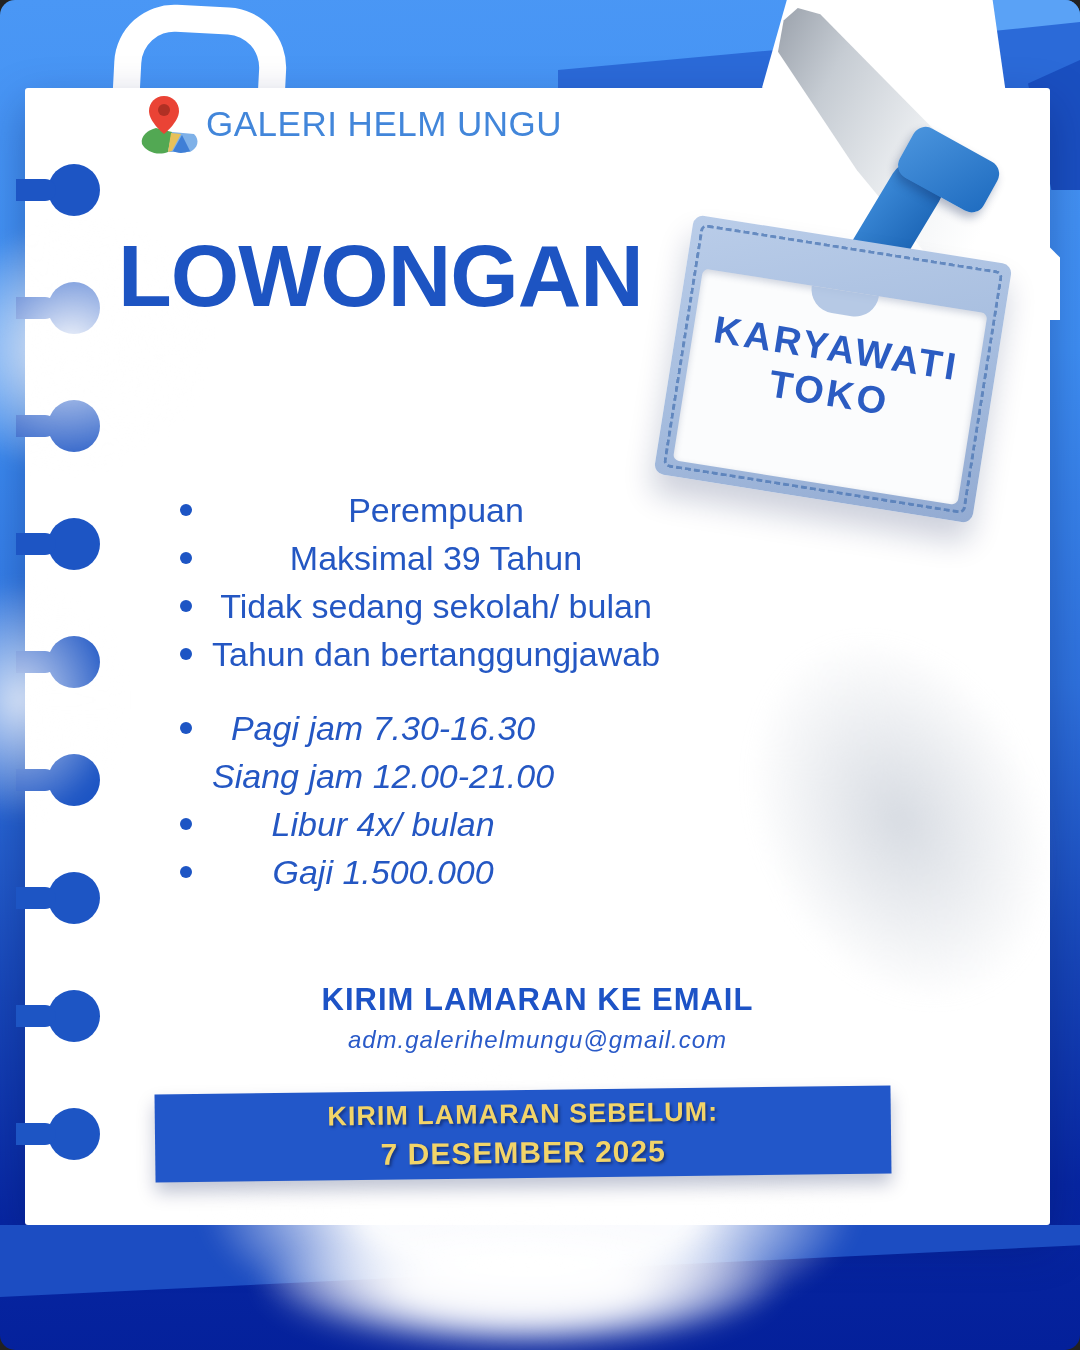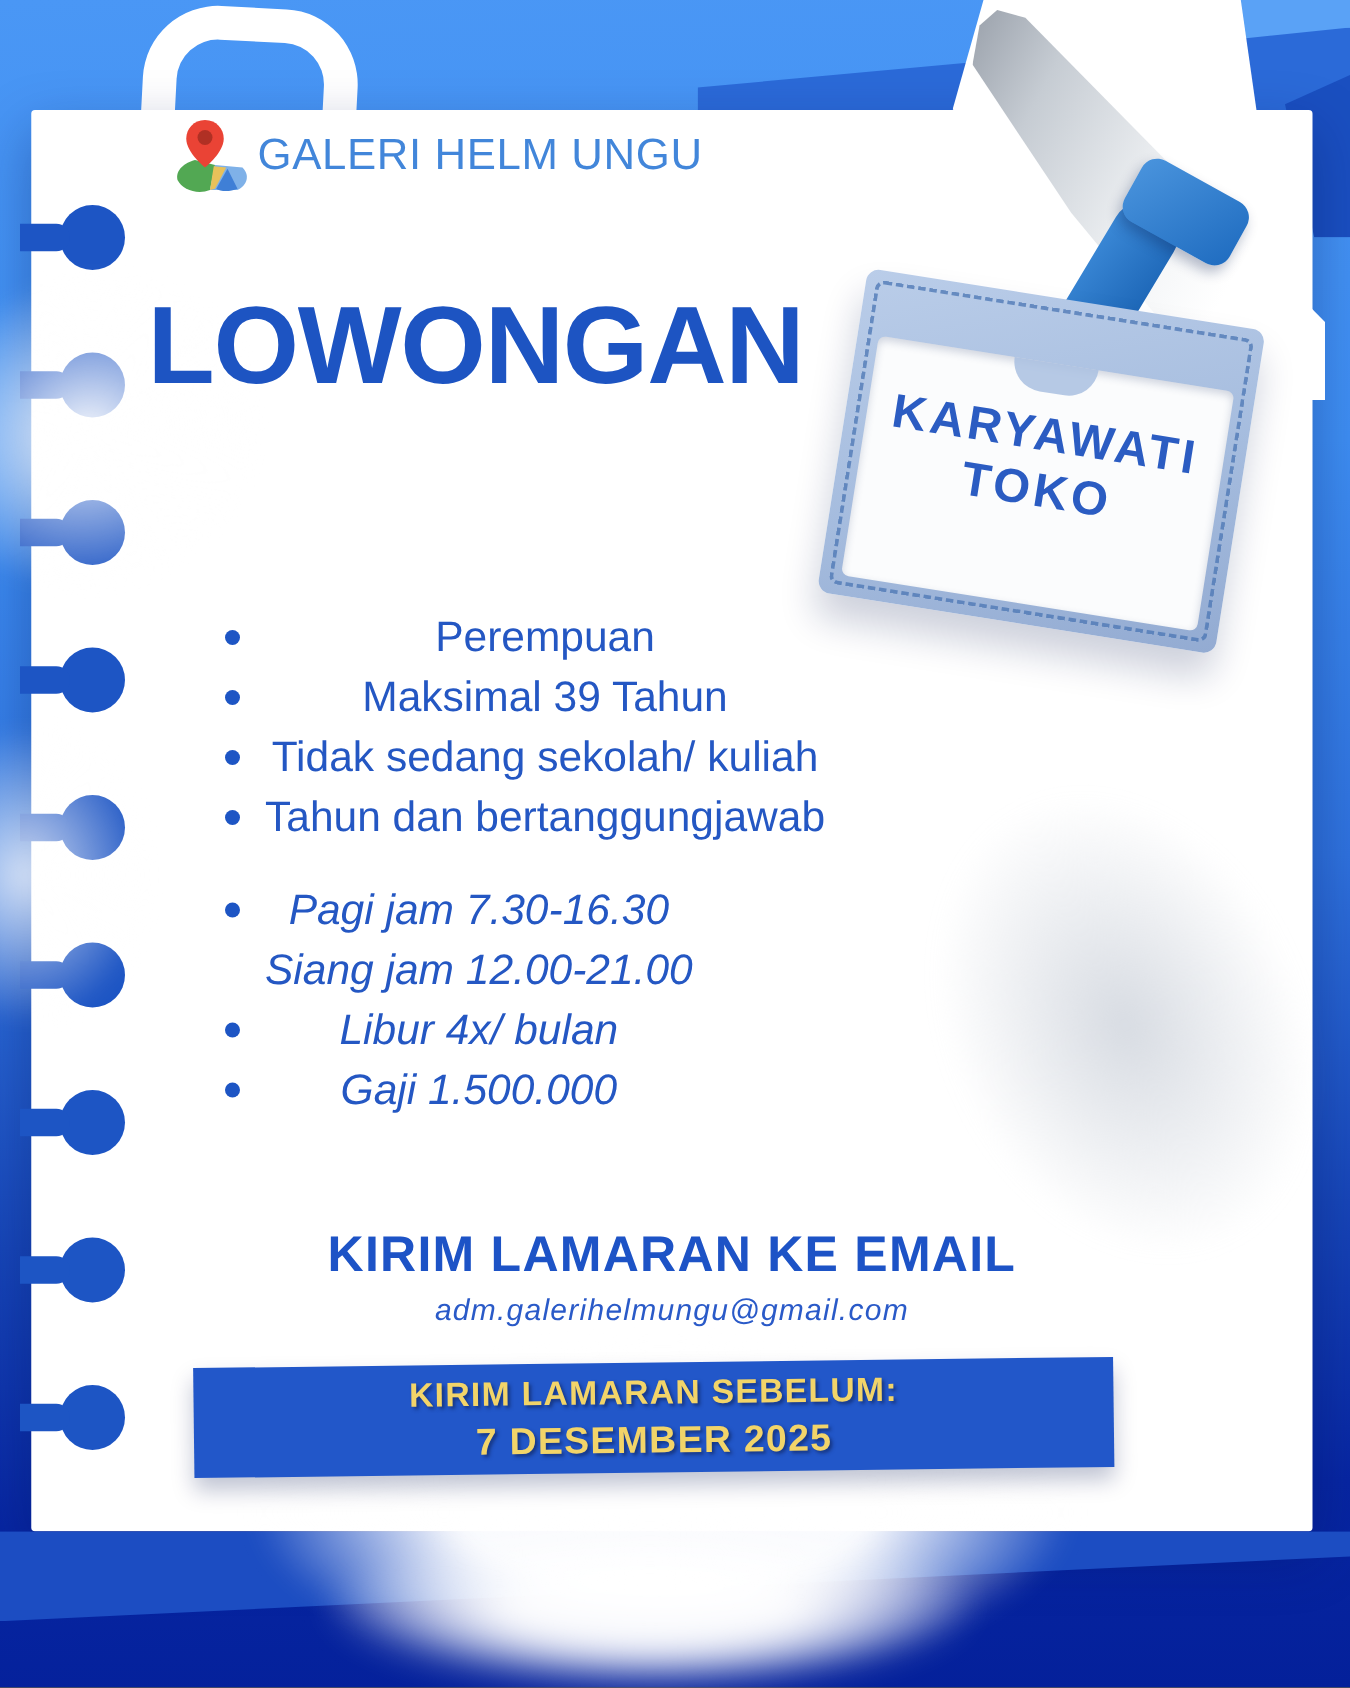--- a/index.html
+++ b/index.html
@@ -1,18 +1,18 @@
 <!DOCTYPE html>
 <html><head>
 <meta charset="utf-8">
 <style>
   html,body{margin:0;padding:0;background:#222;}
   .canvas{position:relative;width:1080px;height:1350px;overflow:hidden;
           font-family:"Liberation Sans",sans-serif;
-          background:linear-gradient(178deg,#4a97f5 0%,#3e8ef2 28%,#2f72dd 52%,#1746b8 72%,#0726a2 88%,#04209a 100%);}
+          background:linear-gradient(178deg,#4a97f5 0%,#3e8ef2 28%,#2f72dd 52%,#1746b8 72%,#0726a2 88%,#04209a 100%);border-radius:15px;}
   .abs{position:absolute;}
 
   
   .deco-band-top{left:558px;top:50px;width:218px;height:40px;background:#2b6ad8;
                  clip-path:polygon(0 50%,100% 0,100% 100%,0 100%);}
   .deco-tr-light{left:905px;top:0;width:175px;height:62px;background:#5aa2f6;
                  clip-path:polygon(0 0,100% 0,100% 100%);}
   .deco-tr1{left:975px;top:22px;width:105px;height:82px;background:#2b6ad8;
             clip-path:polygon(10% 12%,100% 0,100% 100%,0 100%);}
   .deco-tr2{left:1028px;top:60px;width:52px;height:130px;background:#1a4fc0;
@@ -87,21 +87,21 @@
   .list{z-index:6;left:180px;font-size:34px;color:#2457c3;line-height:48px;list-style:none;margin:0;padding:0;text-align:center;}
   .list-1{top:486px;}
   .list-2{top:704px;font-style:italic;}
   .list li{position:relative;padding-left:32px;}
   .list li::before{content:'';position:absolute;left:0;top:18px;width:12px;height:12px;
                    border-radius:50%;background:#1d55c4;}
   .list li.cont::before{display:none;}
 
   
   .contact{left:25px;top:982px;width:1025px;text-align:center;z-index:6;}
-  .contact-heading{font-weight:bold;font-size:40px;letter-spacing:1px;color:#1d53c6;}
+  .contact-heading{font-weight:bold;font-size:31px;letter-spacing:1px;color:#1d53c6;}
   .contact-email{font-style:italic;font-size:24px;letter-spacing:1px;color:#2a5ac8;margin-top:8px;}
 
   
   .banner{left:155px;top:1090px;width:736px;height:88px;background:#2257c9;z-index:6;
           transform:rotate(-.7deg);display:flex;flex-direction:column;align-items:center;
           justify-content:center;gap:6px;box-shadow:0 10px 18px rgba(5,20,80,.25);}
   .banner-line1{font-weight:bold;font-size:27px;letter-spacing:1px;color:#f2d469;
                 text-shadow:2px 2px 3px rgba(10,20,60,.5);}
   .banner-line2{font-weight:bold;font-size:30px;letter-spacing:1px;color:#f2d469;
                 text-shadow:2px 2px 3px rgba(10,20,60,.5);}
@@ -160,21 +160,21 @@
     <div class="badge-notch"></div>
     <div class="badge-text">
       <div>KARYAWATI</div>
       <div>TOKO</div>
     </div>
   </div>
 
   <ul class="abs list list-1">
     <li>Perempuan</li>
     <li>Maksimal 39 Tahun</li>
-    <li>Tidak sedang sekolah/ kuliah</li>
+    <li>Tidak sedang sekolah/ bulan</li>
     <li>Tahun dan bertanggungjawab</li>
   </ul>
 
   <ul class="abs list list-2">
     <li>Pagi jam 7.30-16.30</li>
     <li class="cont">Siang jam 12.00-21.00</li>
     <li>Libur 4x/ bulan</li>
     <li>Gaji 1.500.000</li>
   </ul>
 

